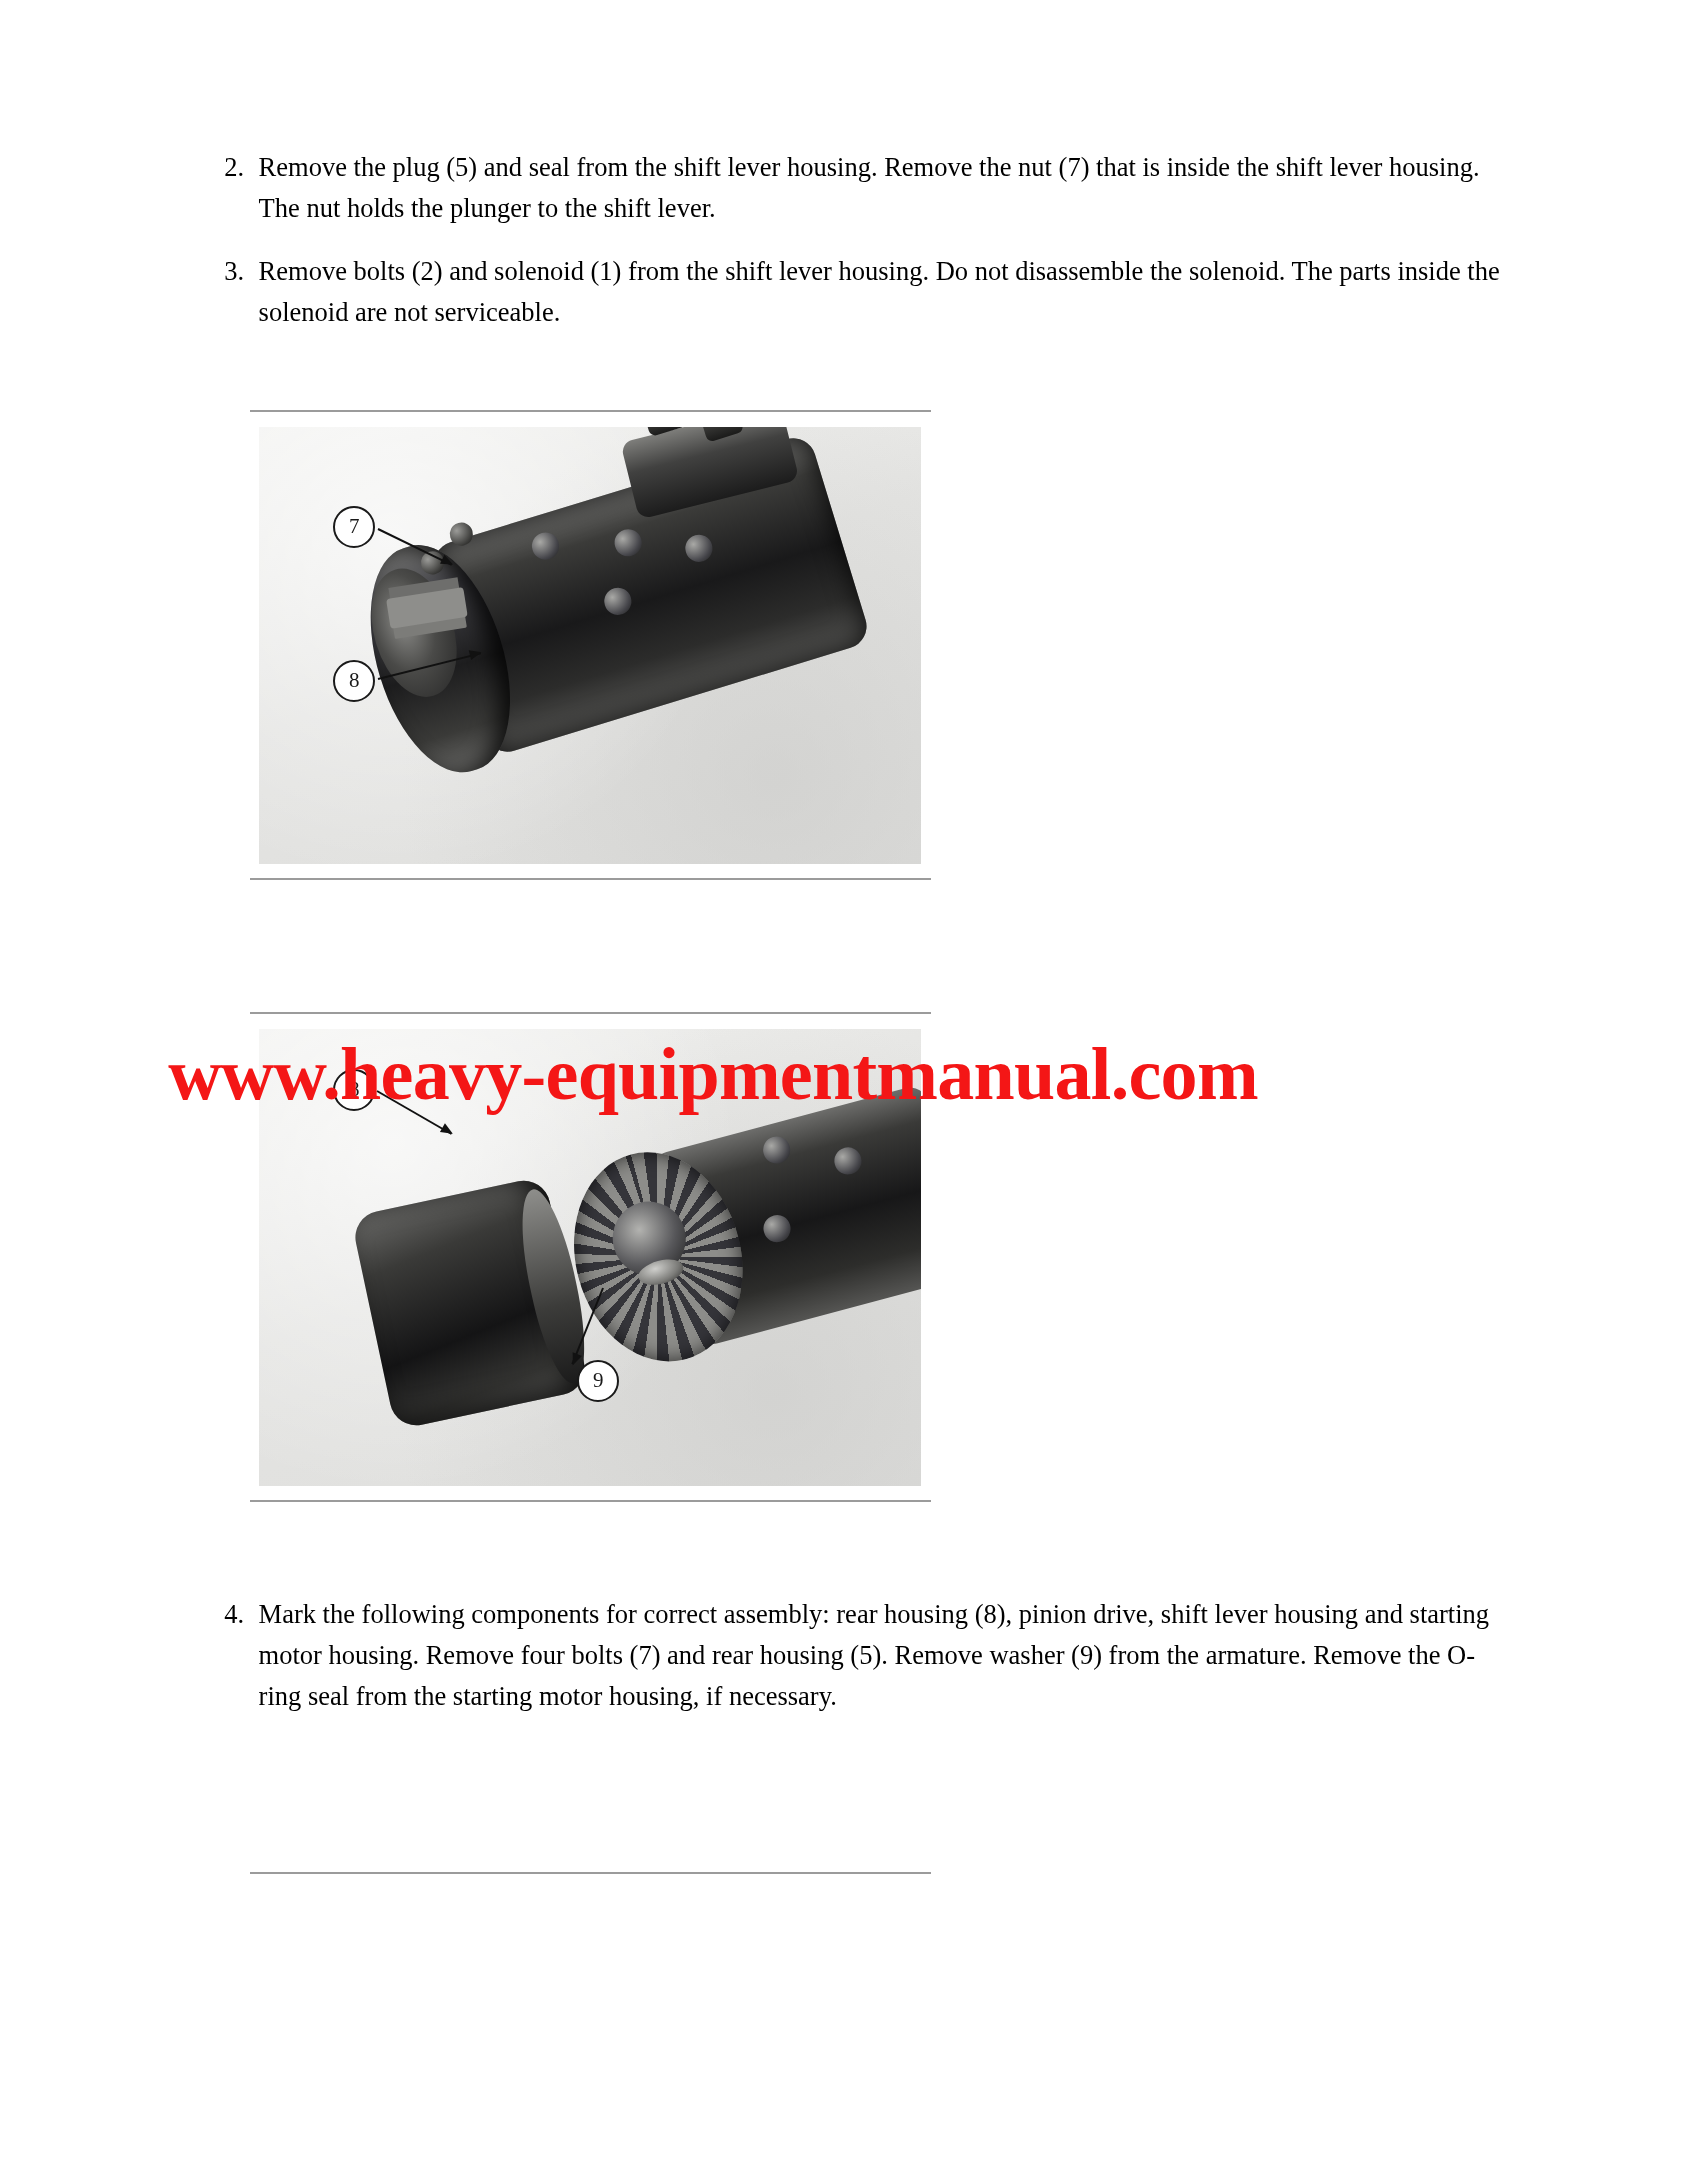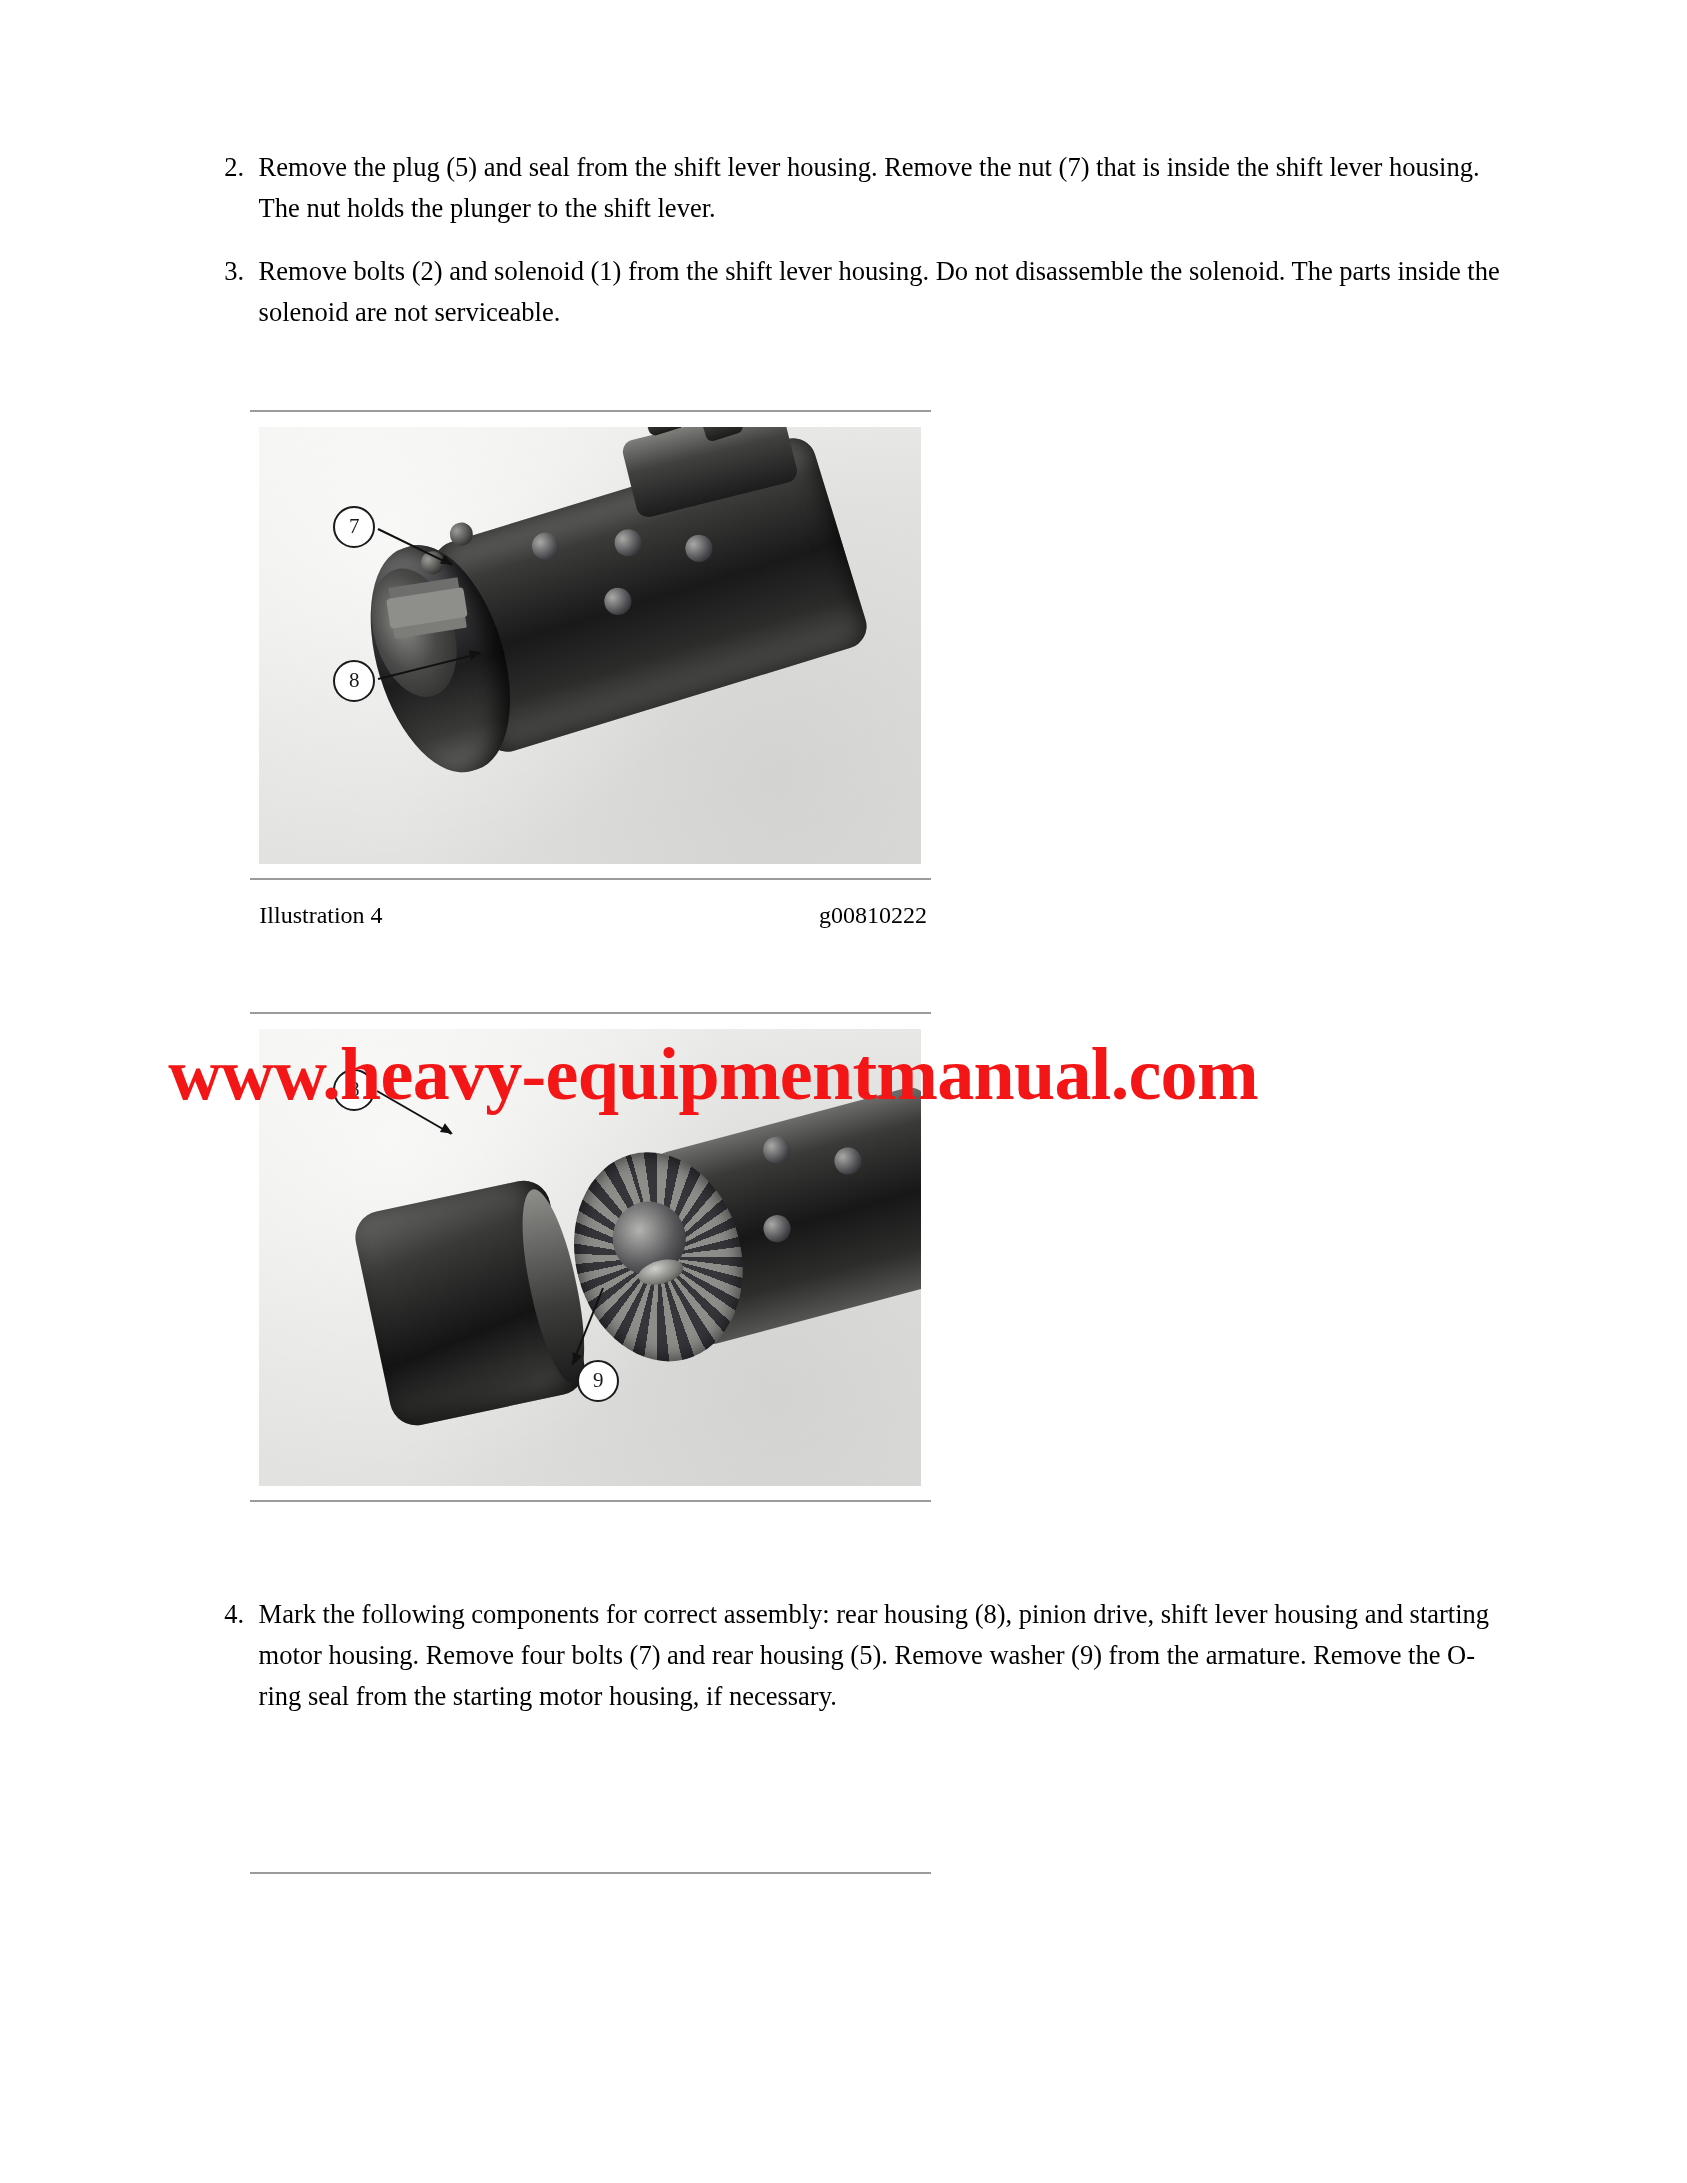--- a/index.html
+++ b/index.html
@@ -333,24 +333,20 @@
         </div>
 
         <div class="leader" style="left:119px; top:101px; width:82px; transform:rotate(26deg);"></div>
         <div class="callout" style="left:74px; top:79px;">7</div>
 
         <div class="leader" style="left:119px; top:251px; width:106px; transform:rotate(-14deg);"></div>
         <div class="callout" style="left:74px; top:233px;">8</div>
       </div>
     </div>
     <div class="fig-rule fig-bottom-rule"></div>
-    <div class="fig-caption">
-      <span>Illustration 4</span>
-      <span>g00810222</span>
-    </div>
   </div>
 
   <div class="figure" id="fig5">
     <div class="fig-rule"></div>
     <div class="fig-img-wrap">
       <div class="photo" id="photo5">
         <div class="grain"></div>
 
         <div class="cap5">
           <div class="cap5-rim"></div>

